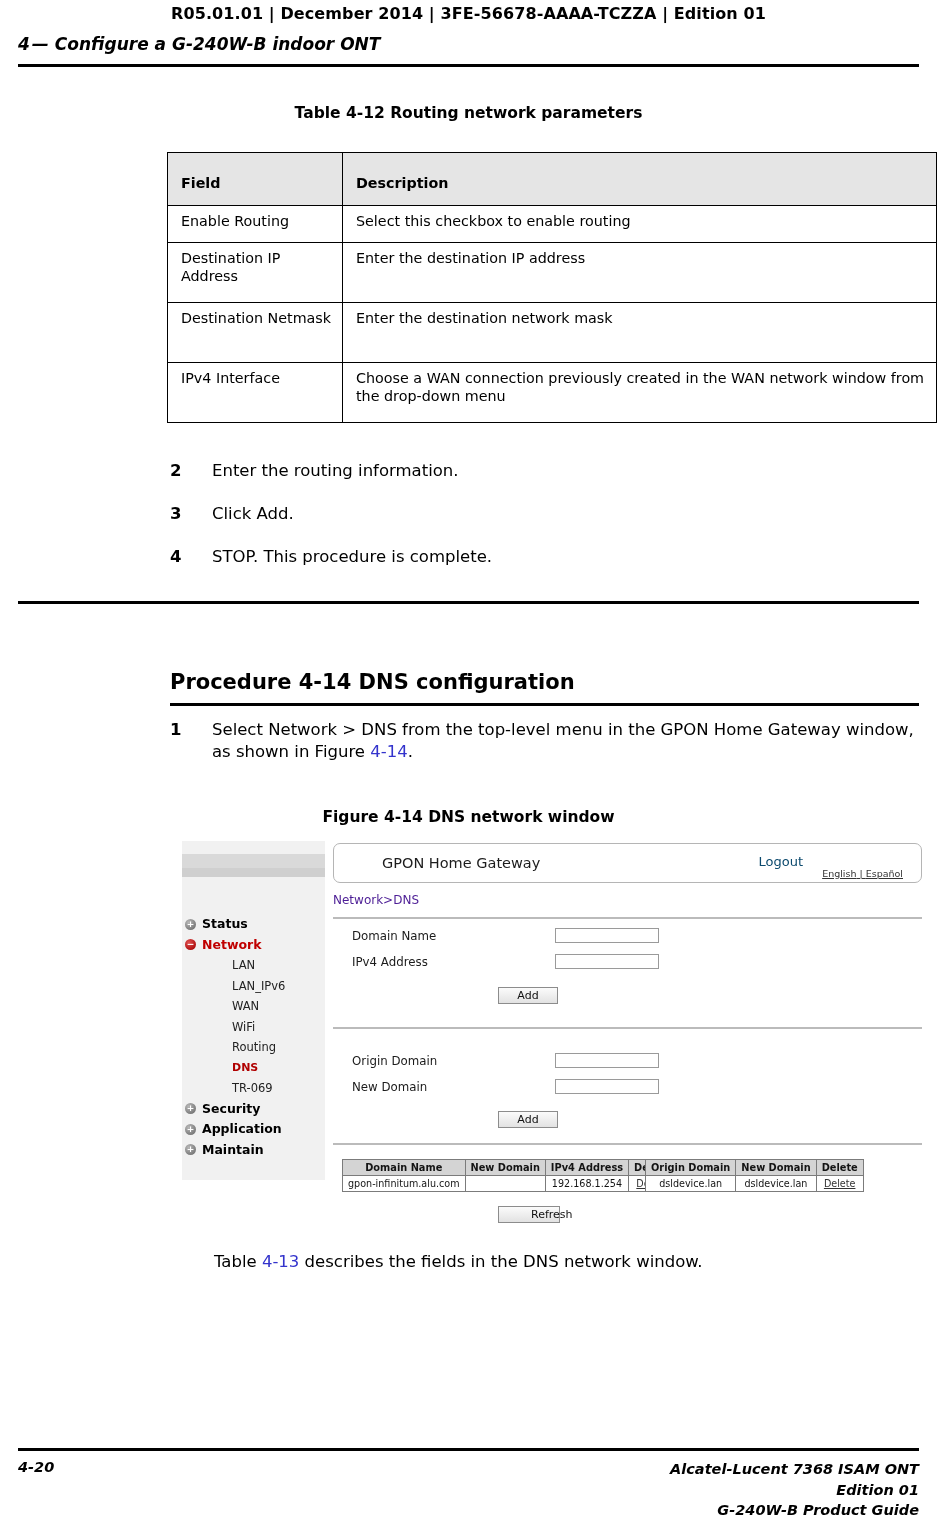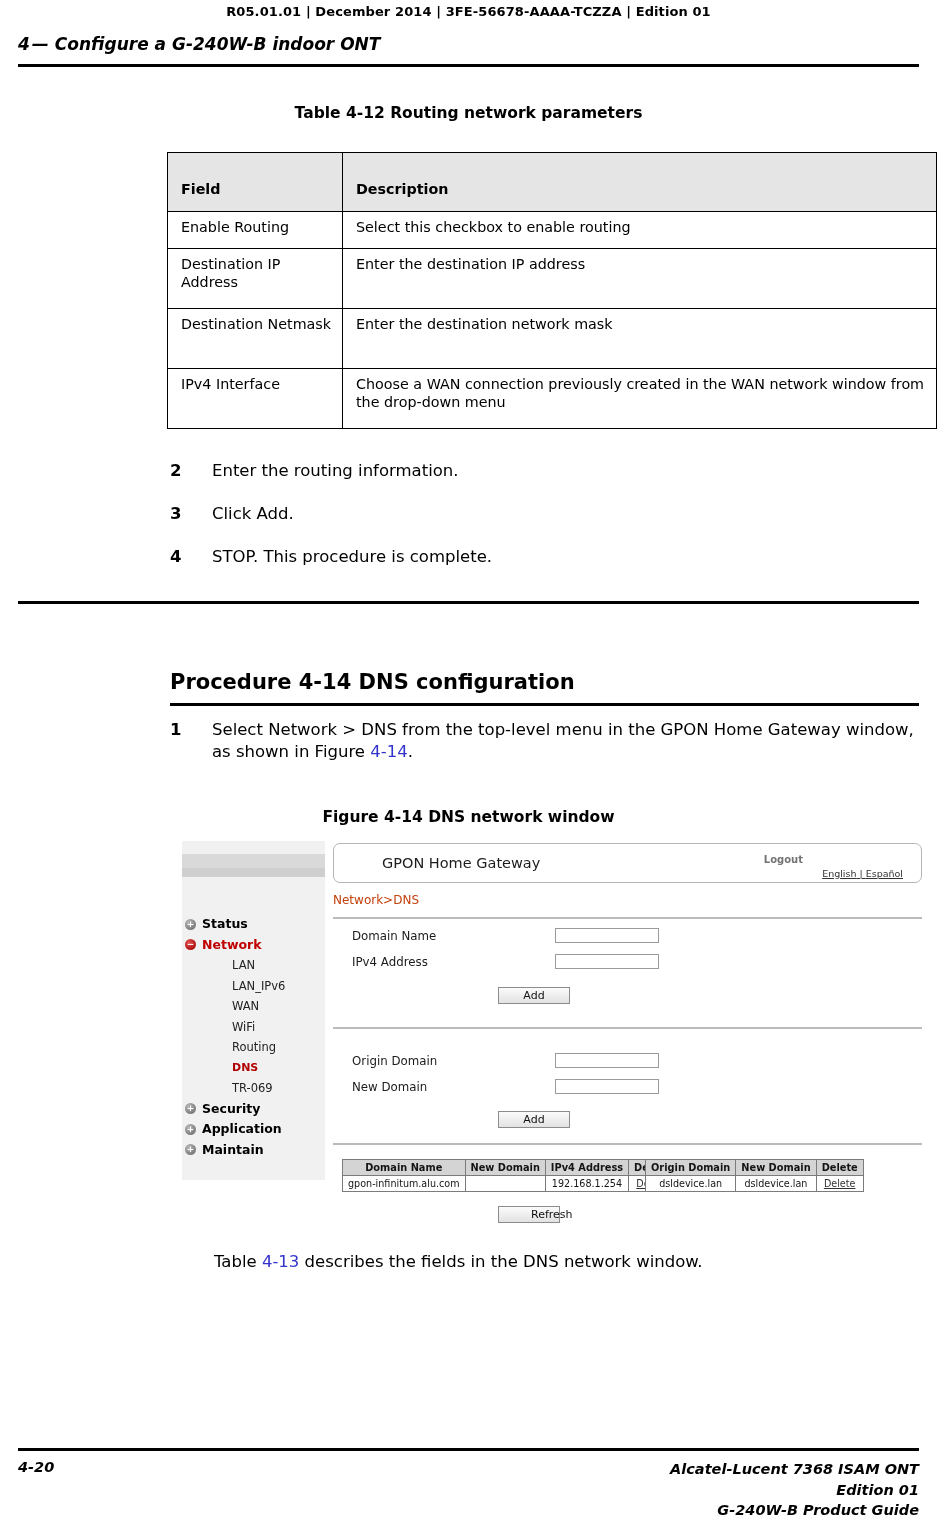--- a/index.html
+++ b/index.html
@@ -16,21 +16,21 @@
     overflow: hidden;
   }
 
   
   .doc-header {
     position: absolute;
     top: 0px;
     left: 0px;
     width: 937px;
     text-align: center;
-    font-size: 13px;
+    font-size: 16px;
     font-weight: 600;
     letter-spacing: 0.1px;
     padding-top: 4px;
   }
   .chapter-line {
     position: absolute;
     top: 34px;
     left: 18px;
     width: 900px;
     font-style: italic;
@@ -71,21 +71,21 @@
     text-align: left;
     vertical-align: top;
     padding: 7px 10px 7px 13px;
     line-height: 1.25;
   }
   .param-table thead th {
     background: #e5e5e5;
     font-weight: bold;
     height: 30px;
     vertical-align: middle;
-    padding-top: 22px;
+    padding-top: 16px;
     padding-bottom: 6px;
     margin-top: 14px;
   }
   .param-table col.c1 { width: 175px; }
   .param-table td.field-cell { font-weight: normal; }
   .row-tall td { height: 45px; }
   .row-short td { height: 22px; }
 
   
   .step {
@@ -227,40 +227,40 @@
     left: 48px;
     top: 11px;
     font-size: 14.5px;
     color: #1d1d1d;
     white-space: nowrap;
   }
   .titlebar .logout {
     position: absolute;
     right: 118px;
     top: 10px;
-    font-size: 10px;
-    font-weight: bold;
-    color: #737373;
+    font-size: 13px;
+    font-weight: normal;
+    color: #0c4a6e;
   }
   .titlebar .langs {
     position: absolute;
     right: 18px;
     top: 24px;
     font-size: 9.5px;
     color: #333;
     white-space: nowrap;
   }
   .titlebar .langs span { text-decoration: underline; }
 
   .breadcrumb {
     position: absolute;
     left: 8px;
     top: 52px;
     font-size: 12px;
-    color: #c2410c;
+    color: #4c1d95;
     text-align: right;
   }
   .hr-thin {
     position: absolute;
     left: 8px;
     width: 589px;
     height: 2px;
     background: #bbbbbb;
   }
   #hr1 { top: 76px; }
@@ -291,21 +291,21 @@
     background: #ffffff;
     box-sizing: border-box;
   }
   #row-domain { top: 87px; }
   #row-ipv4   { top: 113px; }
   #row-origin { top: 212px; }
   #row-new    { top: 238px; }
 
   .btn {
     position: absolute;
-    width: 72px;
+    width: 60px;
     height: 17px;
     border: 1px solid #8c8c8c;
     background: linear-gradient(#fbfbfb, #e2e2e2);
     font-size: 11px;
     text-align: center;
     line-height: 16px;
     color: #111;
     box-sizing: border-box;
   }
   #btn-add1 { left: 173px; top: 146px; }

